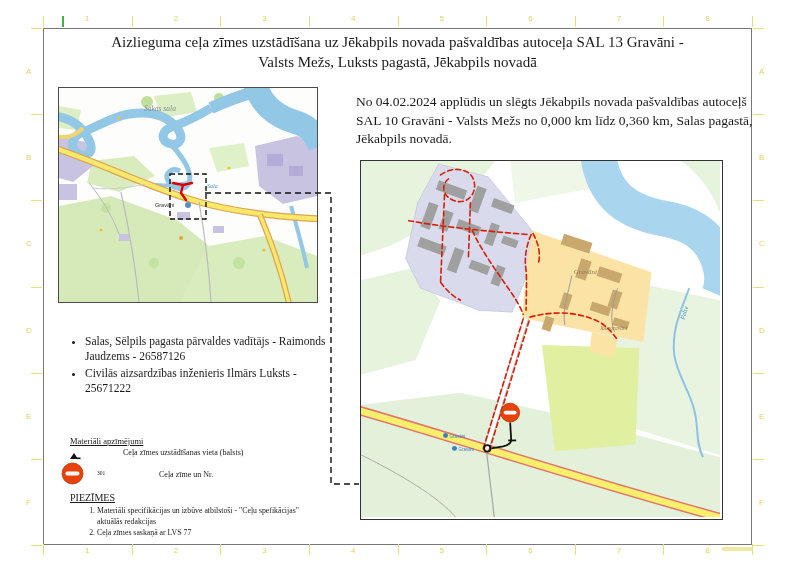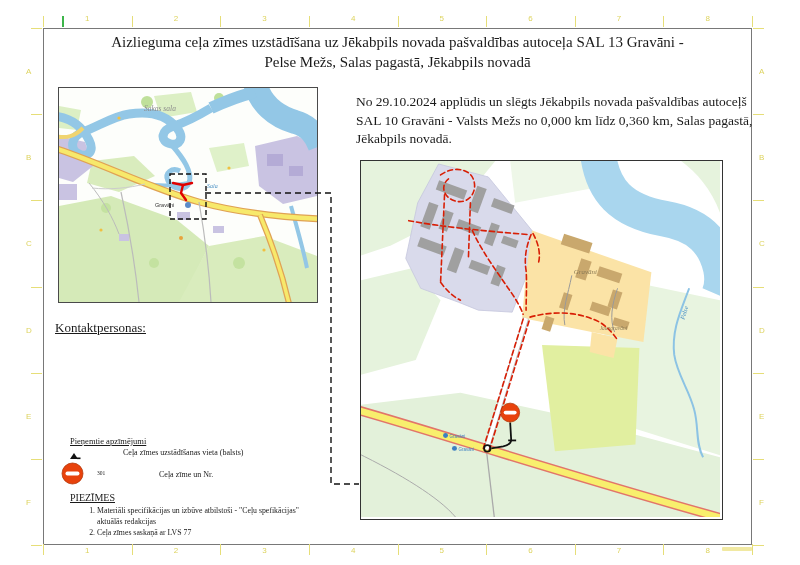--- a/index.html
+++ b/index.html
@@ -45,21 +45,21 @@
 </style>
 </head>
 <body>
 
 <div id="page">
 
   <div class="frame"></div>
 
   <div class="title">
     <div>Aizlieguma ceļa zīmes uzstādīšana uz Jēkabpils novada pašvaldības autoceļa SAL 13 Gravāni -</div>
-    <div>Pelse Mežs, Salas pagastā, Jēkabpils novadā</div>
+    <div>Valsts Mežs, Luksts pagastā, Jēkabpils novadā</div>
   </div>
 
   <div id="overview-map">
     <svg width="258" height="214" viewBox="0 0 258 214">
       <g>
         <path d="M0,118 L52,108 L118,132 L150,158 L122,214 L0,214 Z" fill="#d5eab8"></path>
         <path d="M120,214 L150,158 L205,148 L258,168 L258,214 Z" fill="#d9ecbd"></path>
         <path d="M33,73 L75,68 L96,88 L60,104 L28,95 Z" fill="#d9ecbd"></path>
         <path d="M95,8 L132,4 L138,24 L102,30 Z" fill="#dcefc4"></path>
         <path d="M0,18 L22,22 L18,42 L0,40 Z" fill="#dcefc4"></path>
@@ -111,21 +111,21 @@
         <path d="M114,95 L124,97 L133,95"></path>
         <path d="M124,97 L122,105 L127,112"></path>
       </g>
       <rect x="111" y="86" width="36" height="45" fill="none" stroke="#111" stroke-width="1.4" stroke-dasharray="5,3"></rect>
       <text x="85" y="23" font-size="7.5" fill="#8a8a8a" class="maplabel-it">Sakas sala</text>
       <text x="148" y="100" font-size="6" fill="#4a90c4" class="maplabel-it">Sala</text>
       <text x="96" y="119" font-size="5.5" fill="#333">Gravāni</text>
     </svg>
   </div>
 
-  <div class="notice">No 29.10.2024 applūdis un slēgts Jēkabpils novada pašvaldības autoceļš SAL 10 Gravāni - Valsts Mežs no 0,000 km līdz 0,360 km, Salas pagastā, Jēkabpils novadā.</div>
+  <div class="notice">No 04.02.2024 applūdis un slēgts Jēkabpils novada pašvaldības autoceļš SAL 10 Gravāni - Valsts Mežs no 0,000 km līdz 0,360 km, Salas pagastā, Jēkabpils novadā.</div>
 
   <div id="detail-map">
     <svg width="359" height="356" viewBox="0 0 361 358">
       <g>
         <path d="M0,0 L135,0 L90,55 L30,85 L0,95 Z" fill="#e6f3dd"></path>
         <path d="M0,120 L50,108 L80,140 L55,200 L0,215 Z" fill="#e6f3dd"></path>
         <path d="M0,245 L100,233 L200,255 L361,298 L361,358 L0,358 Z" fill="#e3f1da"></path>
         <path d="M255,118 L361,140 L361,296 L230,255 Z" fill="#e8f4e0"></path>
         <path d="M150,0 L238,0 L230,28 L155,42 Z" fill="#eef7e8"></path>
       </g>
@@ -206,25 +206,28 @@
         <text x="89" y="278.5" font-size="4.5" fill="#3d7fc1">Gravāni</text>
         <text x="98" y="291.5" font-size="4.5" fill="#3d7fc1">Gravāni</text>
       </g>
       <text x="214" y="114" font-size="7" fill="#8a7a55" class="maplabel-it">Gravāni</text>
       <text x="240" y="170" font-size="5.5" fill="#8a7a55" class="maplabel-it">Jaungravāni</text>
       <text x="325" y="160" font-size="6.5" fill="#4a90c4" class="maplabel-it" transform="rotate(-72 325 160)">Pelse</text>
     </svg>
   </div>
 
   <div class="contacts">
-    <div class="c-head">Kontaktpersonas:</div>
+    <ul>
+      <li>Salas, Sēlpils pagasta pārvaldes vadītājs - Raimonds Jaudzems - 26587126</li>
+      <li>Civilās aizsardzības inženieris Ilmārs Luksts - 25671222</li>
+    </ul>
   </div>
 
   <div class="legend">
-    <div class="lg-head">Pieņemtie apzīmējumi</div>
+    <div class="lg-head">Materiāli apzīmējumi</div>
     <div class="lg-row" style="height:16px;">
       <svg class="post-sym" width="12" height="9" viewBox="0 0 12 9">
         <path d="M1,7 L5,1 L9,7 Z" fill="#111"></path>
           <rect x="8" y="5.5" width="3.5" height="1.6" fill="#111"></rect>
       </svg>
       <span class="lg-label" style="top:2px;">Ceļa zīmes uzstādīšanas vieta (balsts)</span>
     </div>
     <div class="lg-row" style="height:26px;">
       <svg class="noentry" width="23" height="23" viewBox="0 0 23 23">
         <circle cx="11.5" cy="11.5" r="10.5" fill="#e8420c" stroke="#b33608" stroke-width="0.8"></circle>

